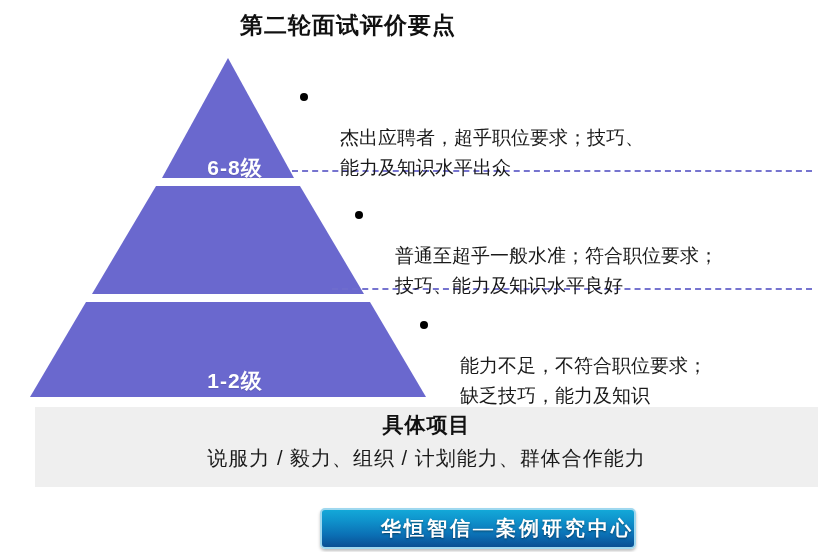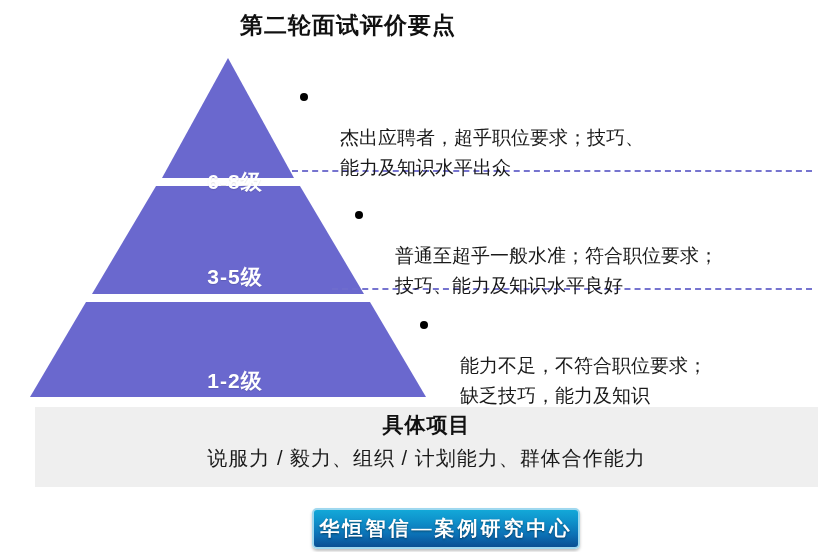--- a/index.html
+++ b/index.html
@@ -46,21 +46,21 @@
   .tier-label {
     position: absolute;
     text-align: center;
     color: #ffffff;
     font-weight: bold;
     font-size: 21px;
     letter-spacing: 1px;
     text-shadow: 0 1px 1px rgba(0,0,0,0.12);
     white-space: nowrap;
   }
-  #tier-label-top    { left: 150px; top: 123px; width: 130px; }
+  #tier-label-top    { left: 150px; top: 109px; width: 130px; }
   #tier-label-middle { left: 140px; top: 218px; width: 150px; }
   #tier-label-bottom { left: 140px; top: 322px; width: 150px; }
 
   
   .dash-line {
     position: absolute;
     height: 0;
     border-top: 2px dashed #6f6dcd;
     opacity: 0.95;
   }
@@ -113,32 +113,32 @@
   #gray-panel-subtitle {
     font-size: 20px;
     color: #1a1a1a;
     line-height: 34px;
     letter-spacing: 1px;
   }
 
   
   #banner {
     position: absolute;
-    left: 312px;
+    left: 320px;
     top: 508px;
-    width: 268px;
+    width: 316px;
     height: 41px;
     border-radius: 5px;
     background: linear-gradient(180deg, #13a8d8 0%, #0f93cc 28%, #0b6fb4 68%, #0a4f93 100%);
     border: 2px solid #9fd8ef;
     box-sizing: border-box;
     box-shadow: 0 2px 3px rgba(0,0,0,0.25);
     display: flex;
     align-items: center;
-    justify-content: center;
+    justify-content: flex-end;
   }
   #banner-text {
     color: #ffffff;
     font-size: 20px;
     font-family: "Liberation Serif", "DejaVu Serif", serif;
     font-weight: bold;
     letter-spacing: 3px;
     text-shadow: 0 1px 2px rgba(0,0,0,0.45);
     white-space: nowrap;
   }
@@ -154,21 +154,20 @@
     <svg width="430" height="360" viewBox="0 0 430 360">
 
       <polygon points="208,13 274,133 142,133" fill="#6a68ce"></polygon>
 
       <polygon points="136,141 280,141 344,249 72,249" fill="#6a68ce"></polygon>
 
       <polygon points="66,257 350,257 406,352 10,352" fill="#6a68ce"></polygon>
     </svg>
 
     <div class="tier-label" id="tier-label-top">6-8级</div>
-    <div class="tier-label" id="tier-label-middle">3-5级</div>
     <div class="tier-label" id="tier-label-bottom">1-2级</div>
   </div>
 
   <div class="dash-line" id="dash-line-1"></div>
   <div class="dash-line" id="dash-line-2"></div>
 
   <div class="bullet-block" id="bullet-1">
     <span class="bullet-dot"></span>
     <span class="bullet-text">杰出应聘者，超乎职位要求；技巧、
 能力及知识水平出众</span>

